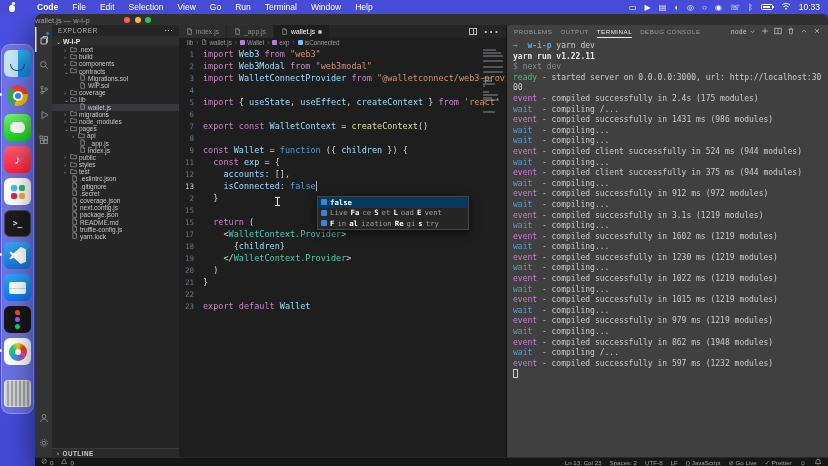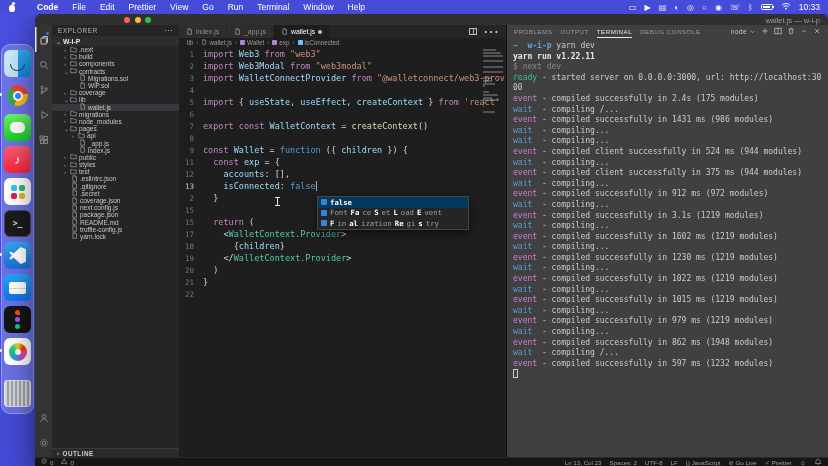--- a/index.html
+++ b/index.html
@@ -23,21 +23,21 @@
   .dock{position:absolute;left:1px;top:44px;width:33px;padding:5px 0 6px;background:rgba(195,203,255,.30);border:1px solid rgba(255,255,255,.28);border-radius:9px;display:flex;flex-direction:column;align-items:center;gap:5px;z-index:40;}
   .dock-item{position:relative;width:27px;height:27px;}
   .dk{width:27px;height:27px;border-radius:6px;position:relative;overflow:hidden;display:flex;align-items:center;justify-content:center;}
   .run{position:absolute;left:-5px;top:11px;width:3px;height:3px;border-radius:50%;background:#f2f2f2;}
   .dock-sep{height:5px;}
   
   .vswin{position:absolute;left:35px;top:14px;right:0;bottom:0;background:#1e1e1e;border-radius:7px 7px 0 0;box-shadow:0 8px 30px rgba(0,0,0,.55);display:flex;flex-direction:column;overflow:hidden;z-index:45;}
   .titlebar{height:11px;background:#303031;position:relative;flex:none;}
   .lights{position:absolute;left:89px;top:3px;display:flex;gap:4.5px;}
   .light{width:6px;height:6px;border-radius:50%;}
-  .win-title{position:absolute;left:0;right:8px;top:1.5px;text-align:right;font-size:7.5px;color:#9e9ea4;}
+  .win-title{position:absolute;left:0;right:8px;top:1.5px;text-align:left;font-size:7.5px;color:#9e9ea4;}
   .mainrow{flex:1;display:flex;min-height:0;}
   
   .abar{width:17px;background:#333333;display:flex;flex-direction:column;align-items:center;padding-top:2px;flex:none;}
   .ab-ic{width:17px;height:25px;display:flex;align-items:center;justify-content:center;position:relative;opacity:.55;}
   .ab-ic.active{opacity:1;box-shadow:inset 1.5px 0 0 #e7e7e7;}
   .ab-ic svg{stroke:#d7d7d7;fill:none;stroke-width:.9;}
   .ab-badge{position:absolute;right:2px;top:4px;width:5px;height:5px;border-radius:50%;background:#2b7de9;border:1px solid #333;}
   .ab-bottom{margin-top:auto;margin-bottom:2px;display:flex;flex-direction:column;align-items:center;}
   
   .sidebar{width:127px;background:#252526;display:flex;flex-direction:column;flex:none;min-height:0;}
@@ -106,21 +106,21 @@
 </head>
 <body>
 
 <div class="menubar">
   <div class="mb-left">
     <span class="apple"></span>
     <span id="mb-items" style="display:flex;">
         <span class="mb-item first">Code</span>
         <span class="mb-item">File</span>
         <span class="mb-item">Edit</span>
-        <span class="mb-item">Prettier</span>
+        <span class="mb-item">Selection</span>
         <span class="mb-item">View</span>
         <span class="mb-item">Go</span>
         <span class="mb-item">Run</span>
         <span class="mb-item">Terminal</span>
         <span class="mb-item">Window</span>
         <span class="mb-item">Help</span>
       </span>
   </div>
   <div class="mb-right" id="mb-status">
       <span class="mb-ic">▭</span>
@@ -615,20 +615,24 @@
               <span class="ct"><span class="tk-p">  )</span></span>
             </div>
             <div class="cl">
               <span class="ln">21</span>
               <span class="ct"><span class="tk-p">}</span></span>
             </div>
             <div class="cl">
               <span class="ln">22</span>
               <span class="ct"></span>
             </div>
+            <div class="cl">
+              <span class="ln">23</span>
+              <span class="ct"><span class="tk-k">export default </span><span class="tk-v">Wallet</span></span>
+            </div>
           </div>
         <div class="minimap" id="minimap">
             <div class="mmbar" style="width: 12.65px;"></div>
             <div class="mmbar" style="width: 18.15px;"></div>
             <div class="mmbar" style="width: 20px;"></div>
             <div class="mmbar" style="width: 0px; background: transparent;"></div>
             <div class="mmbar" style="width: 20px;"></div>
             <div class="mmbar" style="width: 0px; background: transparent;"></div>
             <div class="mmbar" style="width: 20px;"></div>
             <div class="mmbar" style="width: 0px; background: transparent;"></div>
@@ -648,21 +652,21 @@
             <div class="mmbar" style="width: 0px; background: transparent;"></div>
             <div class="mmbar" style="width: 11.55px;"></div>
           </div>
         <div class="popup" id="ac">
             <div class="ac-row sel">
               <span class="ac-ic"></span>
               <span class="ac-m">false</span>
             </div>
             <div class="ac-row">
               <span class="ac-ic"></span>
-              <span>Font</span>
+              <span>Live</span>
               <span class="ac-m">Fa</span>
               <span>ce</span>
               <span class="ac-m">S</span>
               <span>et</span>
               <span class="ac-m">L</span>
               <span>oad</span>
               <span class="ac-m">E</span>
               <span>vent</span>
             </div>
             <div class="ac-row">

